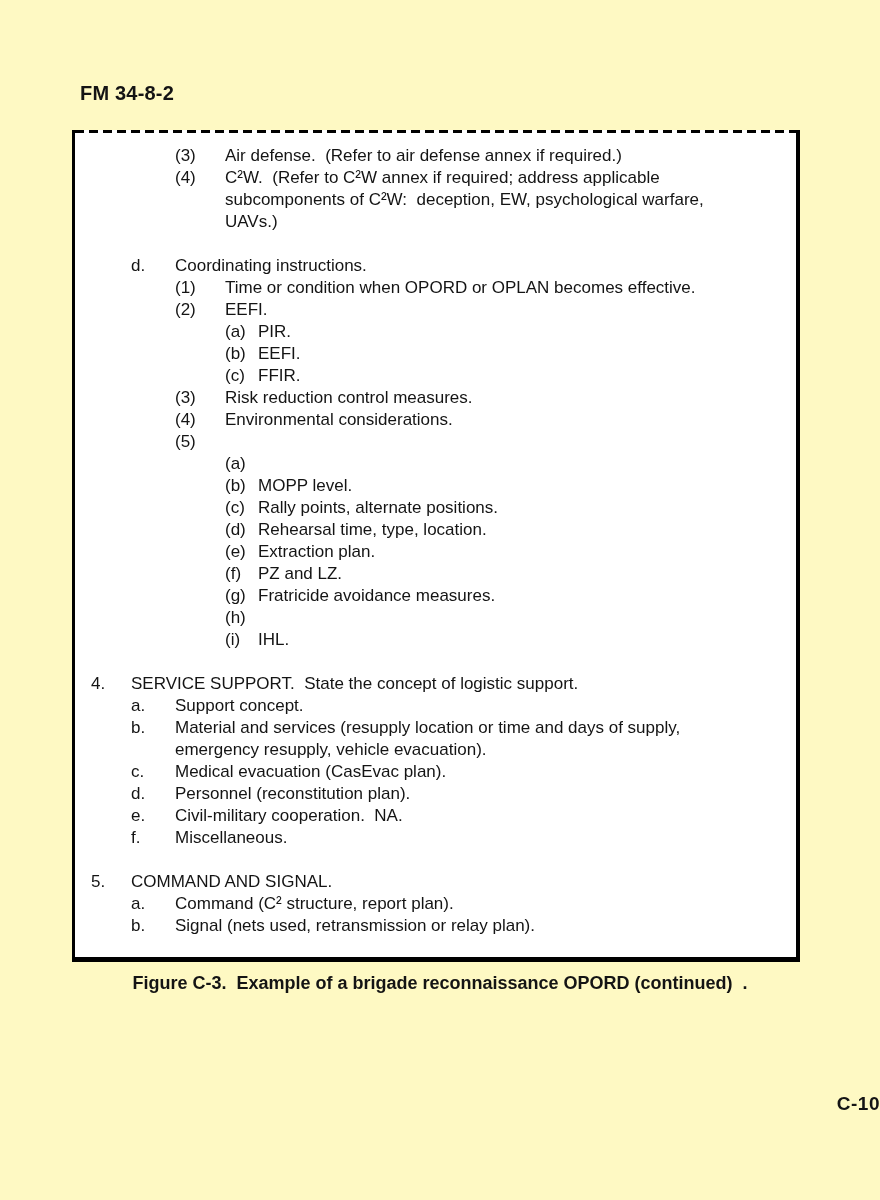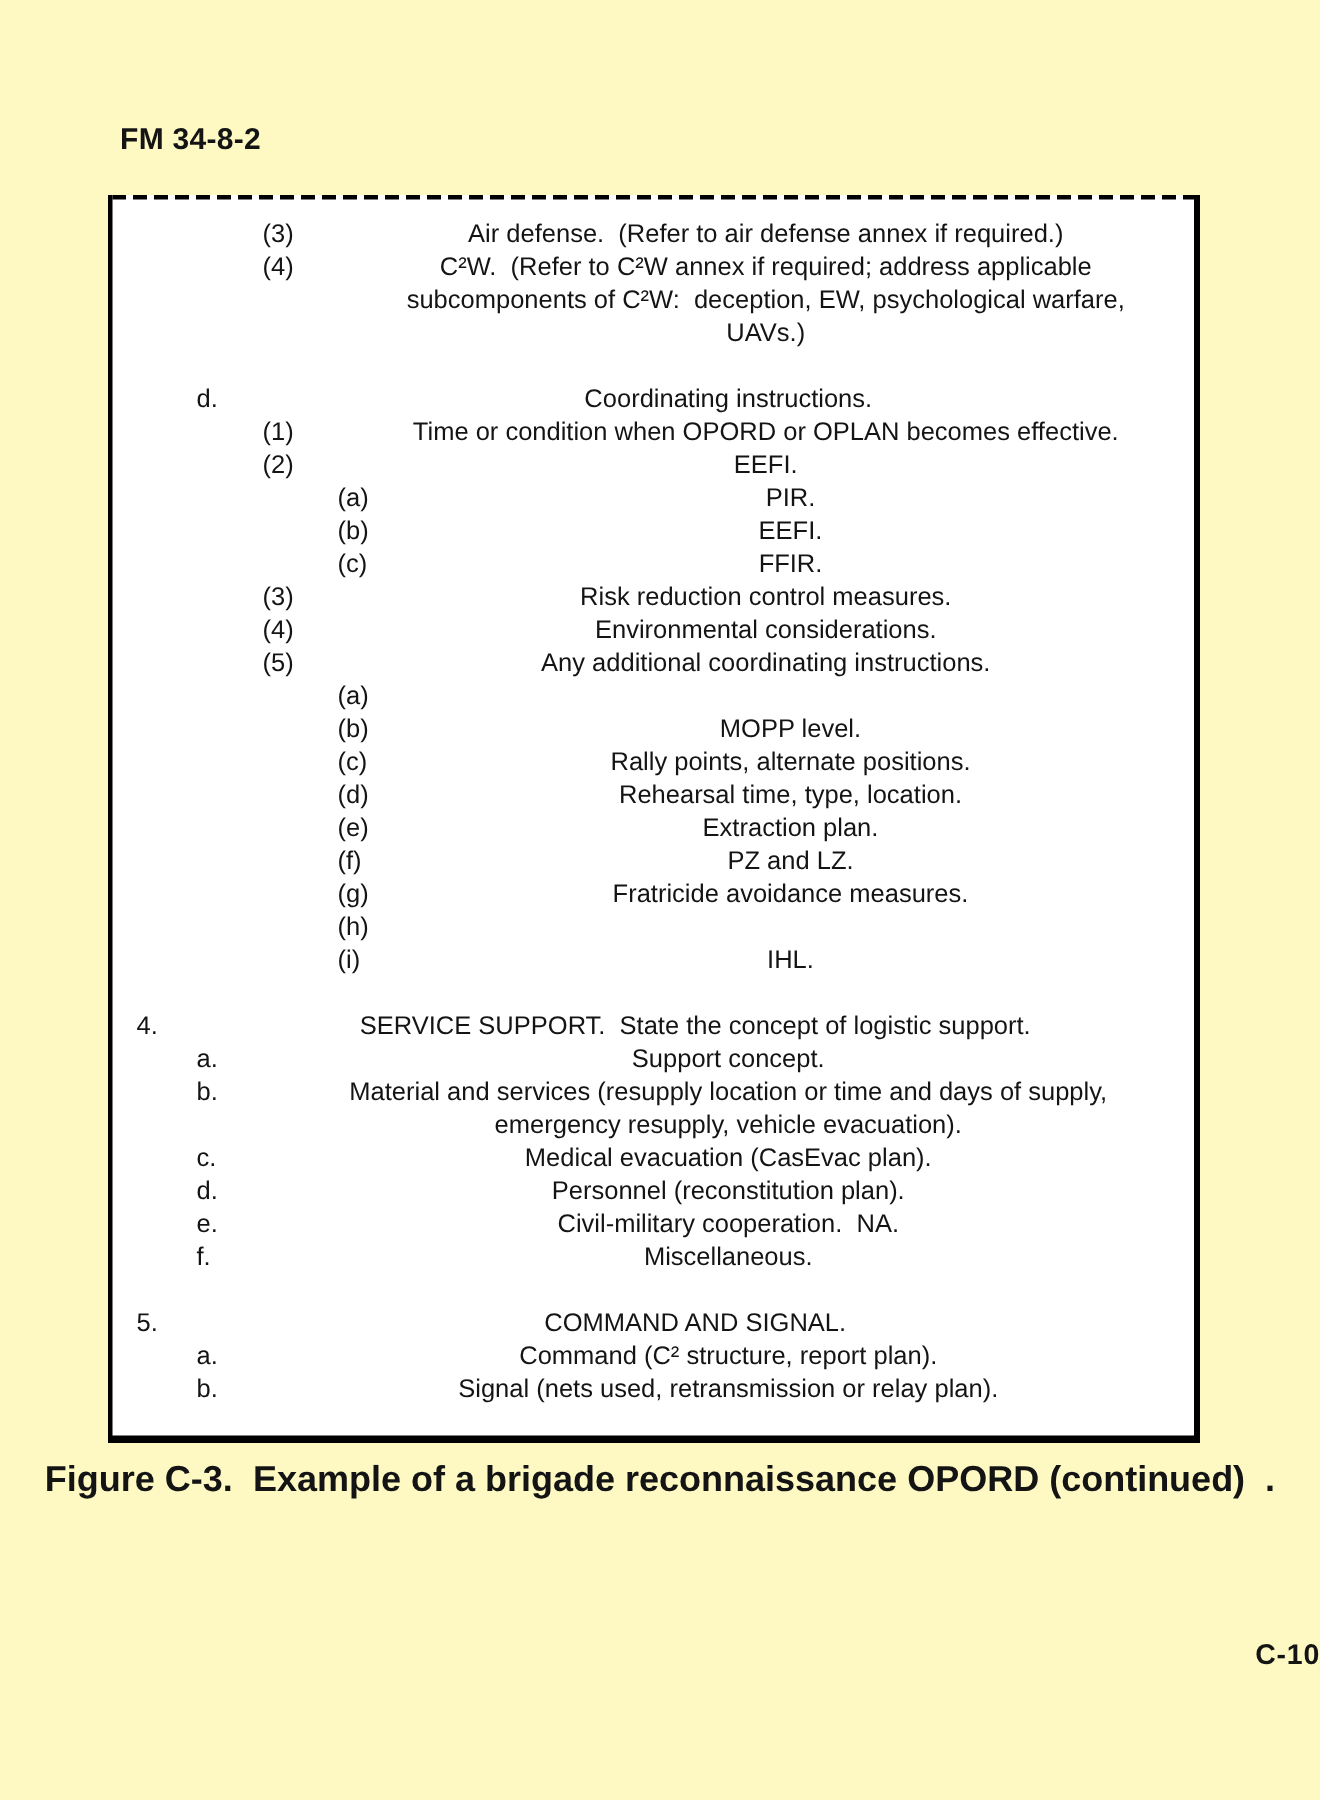--- a/index.html
+++ b/index.html
@@ -52,38 +52,37 @@
     font-size: 17px;
     line-height: 22px;
   }
   .line .lab {
     flex: 0 0 auto;
     white-space: pre;
   }
   .line .txt {
     flex: 1 1 auto;
     white-space: pre-wrap;
-    text-align: center;
   }
   .lvl-num     { padding-left: 16px; }
   .lvl-num     .lab { width: 40px; }
   .lvl-letter  { padding-left: 56px; }
   .lvl-letter  .lab { width: 44px; }
   .lvl-pnum    { padding-left: 100px; }
   .lvl-pnum    .lab { width: 50px; }
   .lvl-pletter { padding-left: 150px; }
   .lvl-pletter .lab { width: 33px; }
   .gap { margin-top: 22px; }
   .figure-caption {
     position: absolute;
     left: 0;
     top: 973px;
     width: 880px;
     text-align: center;
-    font-size: 24px;
+    font-size: 18px;
     font-weight: bold;
     white-space: pre;
   }
   .page-number {
     position: absolute;
     left: 0;
     top: 1093px;
     width: 880px;
     text-align: right;
     font-size: 19px;
@@ -144,21 +143,20 @@
         <div class="line lvl-pnum">
           <span class="lab">(3)</span>
           <span class="txt">Risk reduction control measures.</span>
         </div>
         <div class="line lvl-pnum">
           <span class="lab">(4)</span>
           <span class="txt">Environmental considerations.</span>
         </div>
         <div class="line lvl-pnum">
           <span class="lab">(5)</span>
-          <span class="txt">Any additional coordinating instructions.</span>
         </div>
         <div class="line lvl-pletter">
           <span class="lab">(a)</span>
         </div>
         <div class="line lvl-pletter">
           <span class="lab">(b)</span>
           <span class="txt">MOPP level.</span>
         </div>
         <div class="line lvl-pletter">
           <span class="lab">(c)</span>

